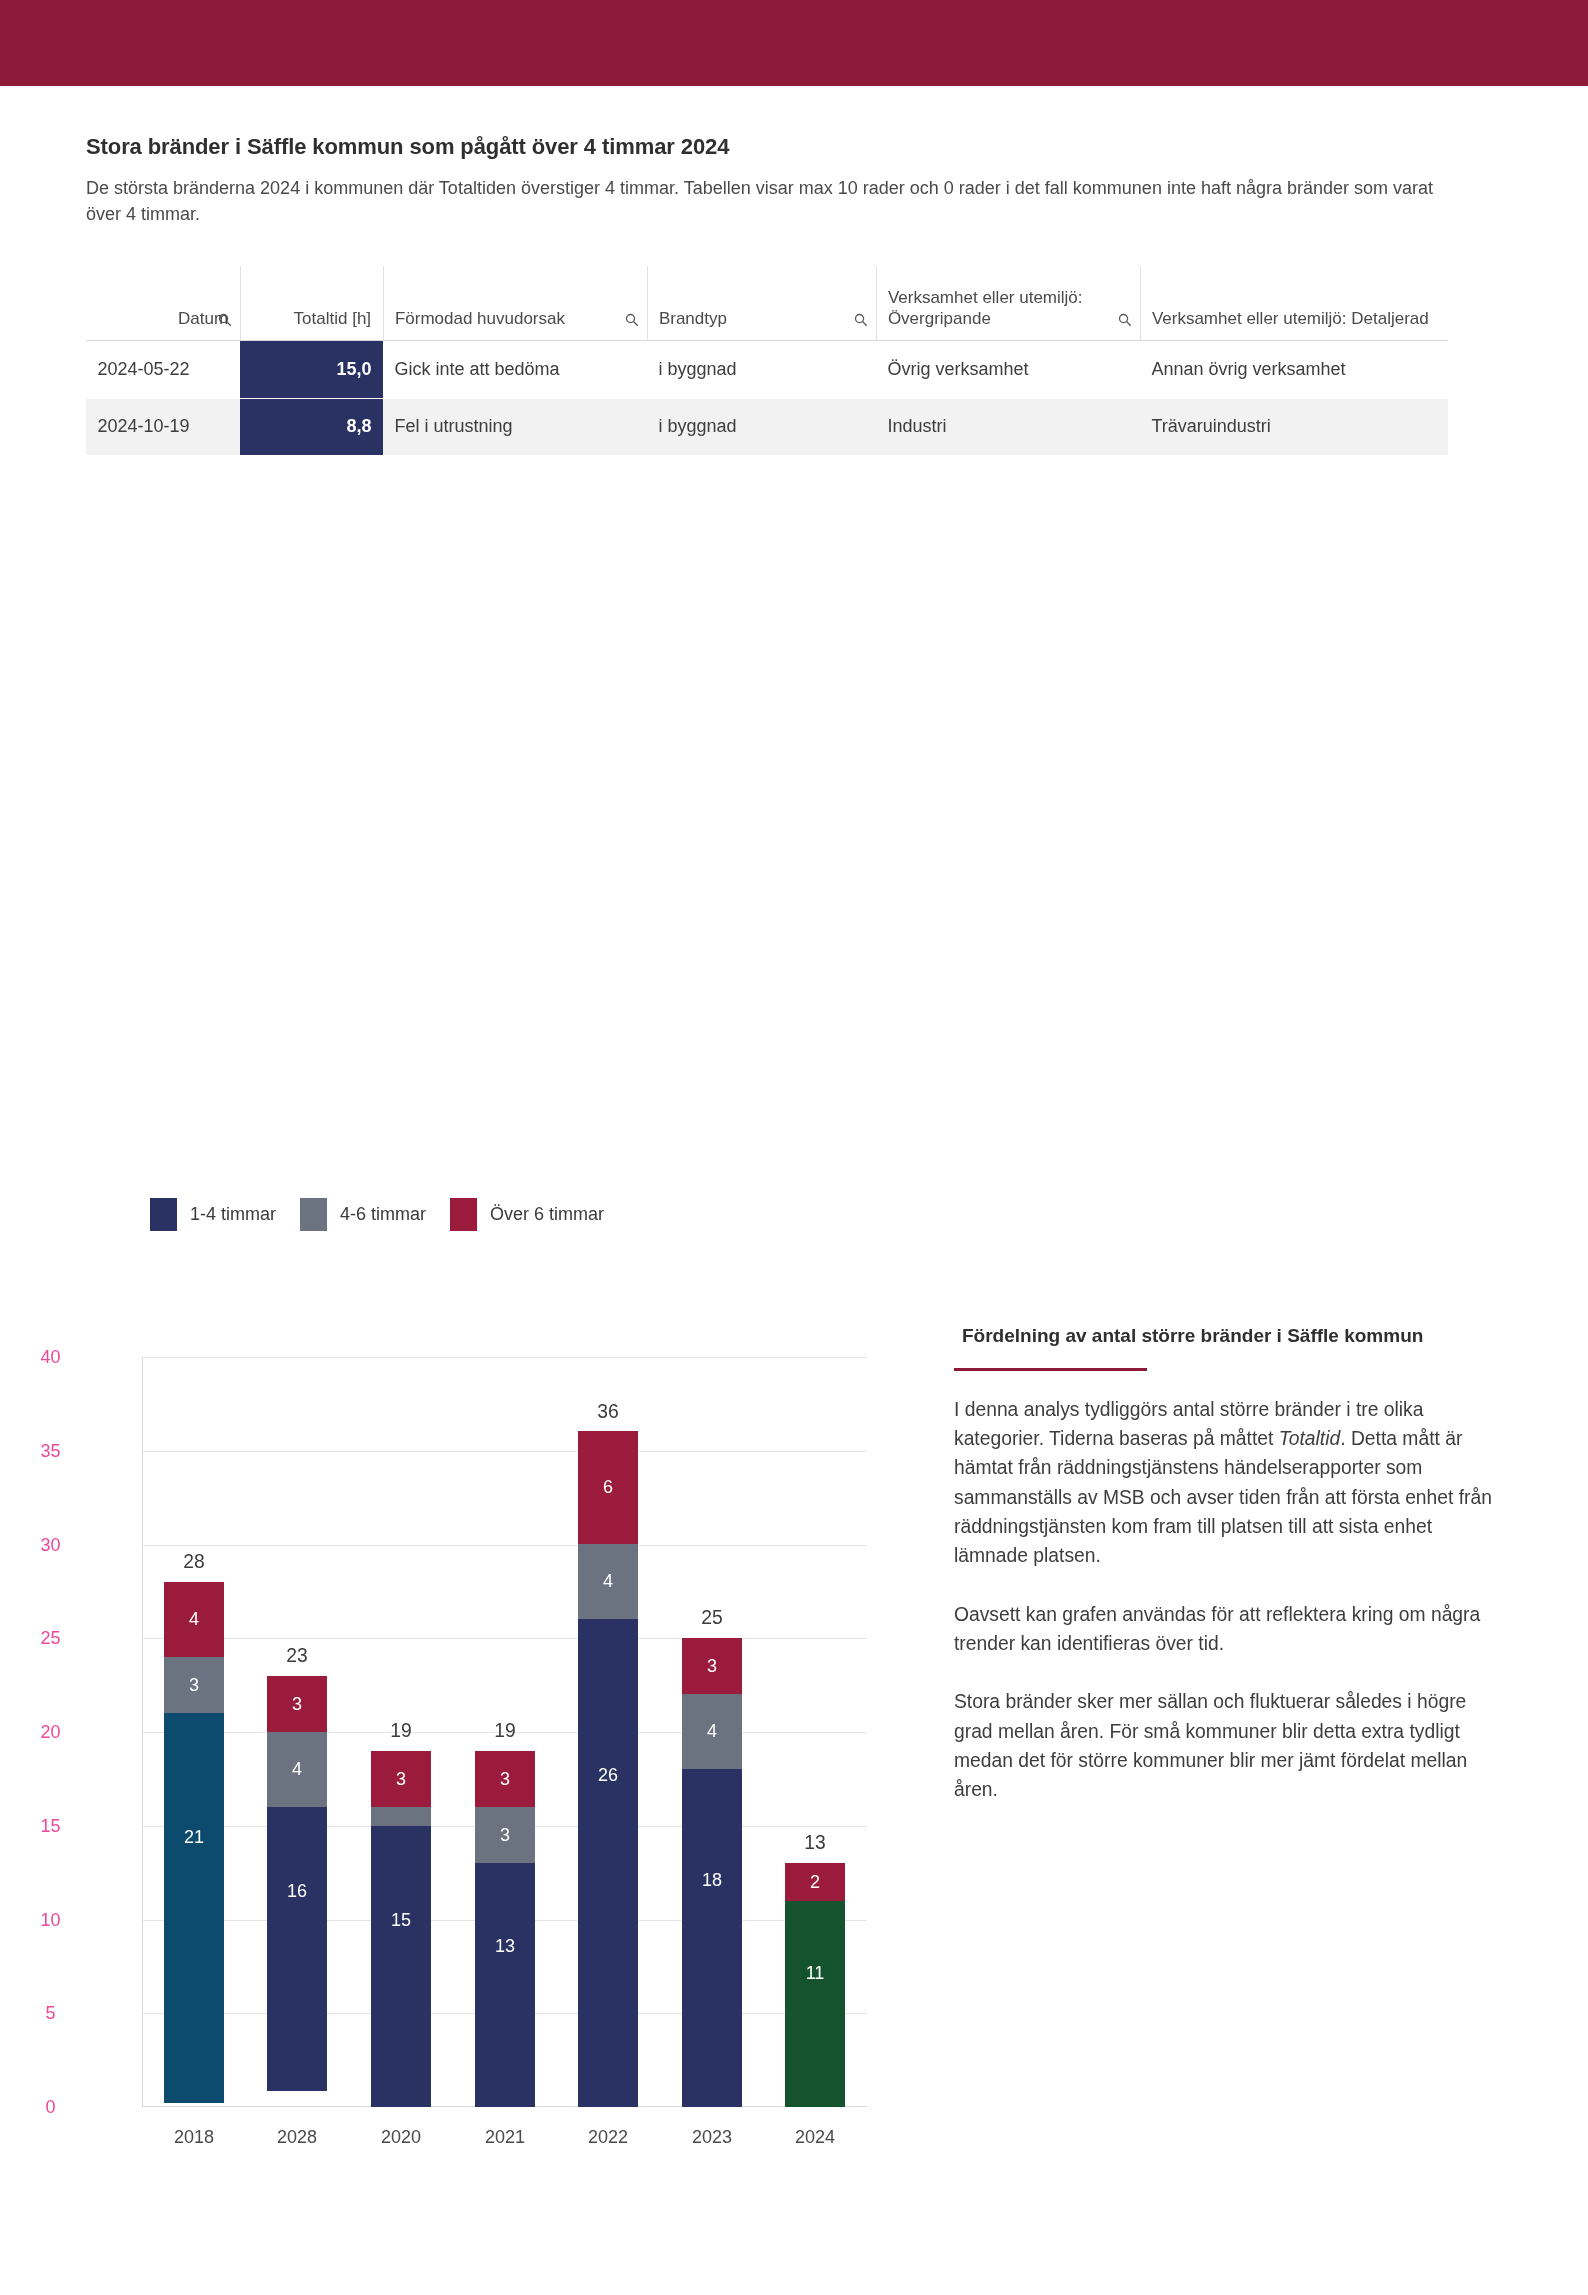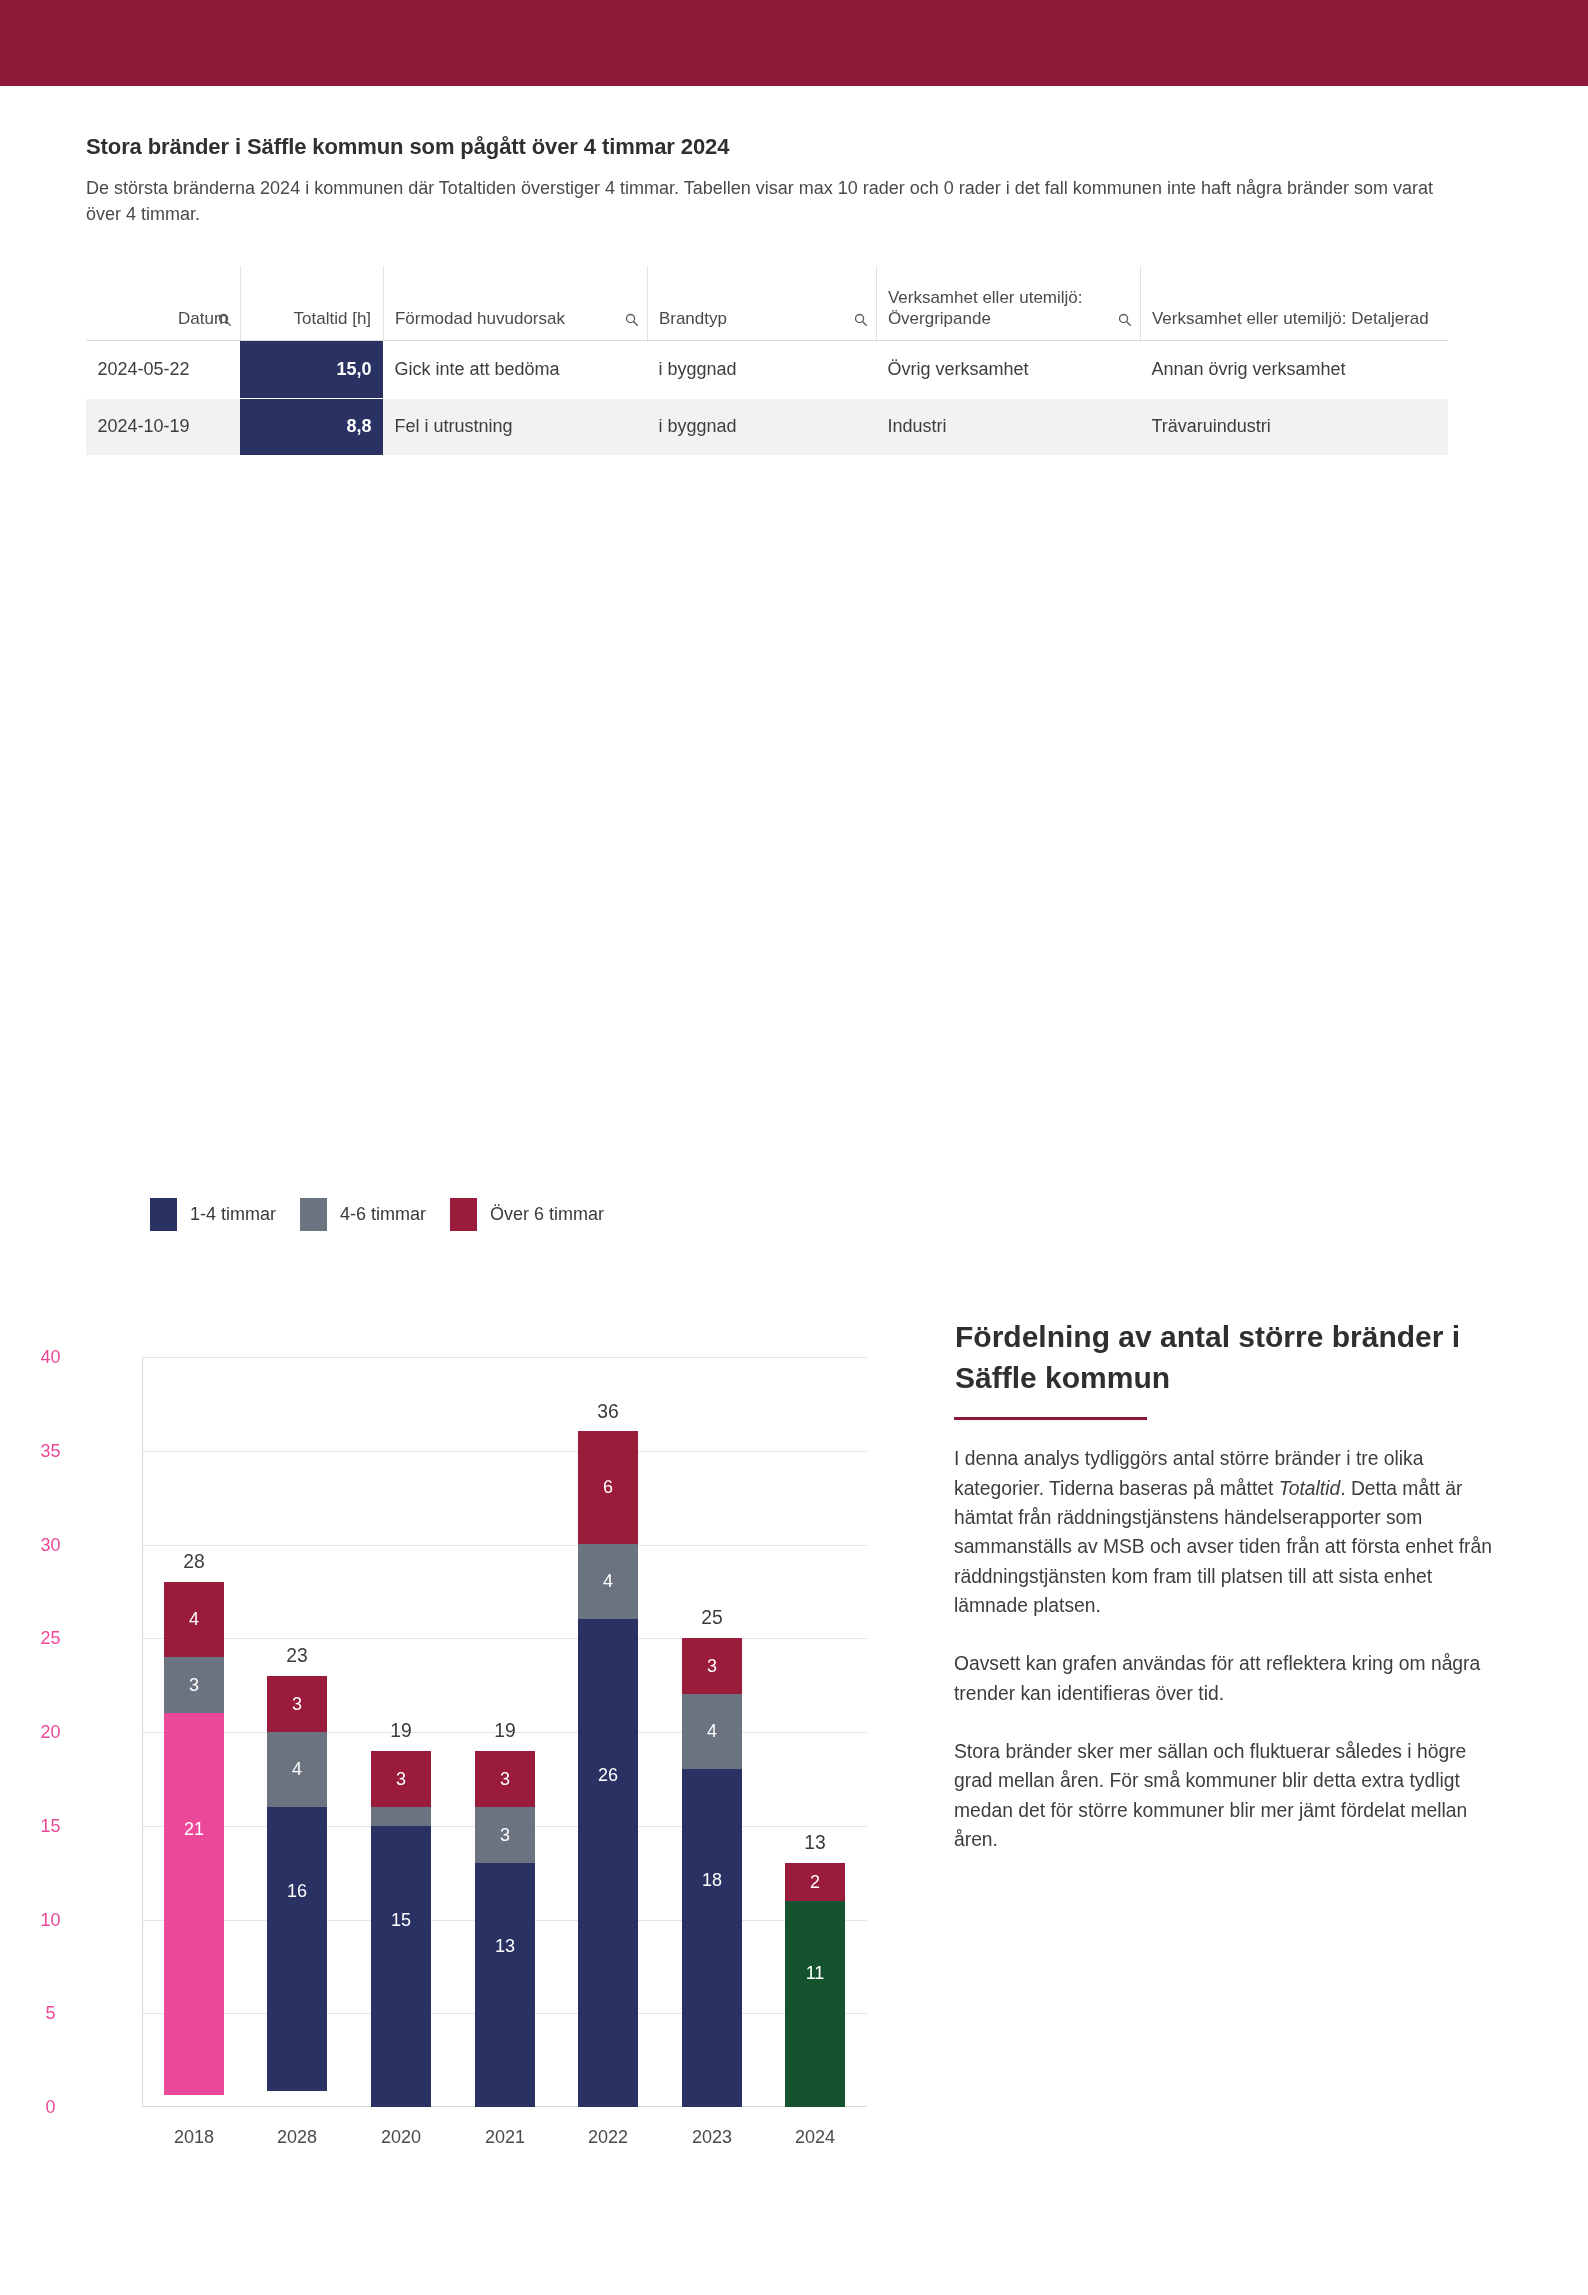--- a/index.html
+++ b/index.html
@@ -194,22 +194,22 @@
     white-space: nowrap;
   }
 
   
   .panel {
     position: absolute;
     left: 954px; top: 1229px;
     width: 550px;
   }
   .panel h2 {
-    margin: 1px;
-    font-size: 30px;
+    margin: 8px;
+    font-size: 19px;
     font-weight: 700;
     line-height: 1.38;
     color: #2f2f2f;
   }
   .rule {
     width: 193px; height: 2.9px;
     background: #8E1838;
     margin: 18.6px 0 24px 0;
   }
   .panel p {
@@ -338,21 +338,21 @@
         <div class="ytick" style="top: 375px;">20</div>
         <div class="gridline" style="top: 281px;"></div>
         <div class="ytick" style="top: 281px;">25</div>
         <div class="gridline" style="top: 188px;"></div>
         <div class="ytick" style="top: 188px;">30</div>
         <div class="gridline" style="top: 94px;"></div>
         <div class="ytick" style="top: 94px;">35</div>
         <div class="gridline" style="top: 0px;"></div>
         <div class="ytick" style="top: 0px;">40</div>
         <div class="bargrp" style="left: 22px; width: 60px; height: 525px;">
-          <div class="seg" style="background: #ec4899; height: 394px; bottom: 12px; align-items: flex-start; padding-top: 0px;">
+          <div class="seg" style="background: #0c4a6e; height: 394px; bottom: 4px; align-items: flex-start; padding-top: 0px;">
             <span style="margin-top: 118px;">21</span>
           </div>
           <div class="seg" style="background: rgb(107, 114, 128); height: 56px; bottom: 394px;">
             <span>3</span>
           </div>
           <div class="seg" style="background: rgb(155, 27, 60); height: 75px; bottom: 450px;">
             <span>4</span>
           </div>
           <div class="totlab" style="top: -31px;">28</div>
         </div>

